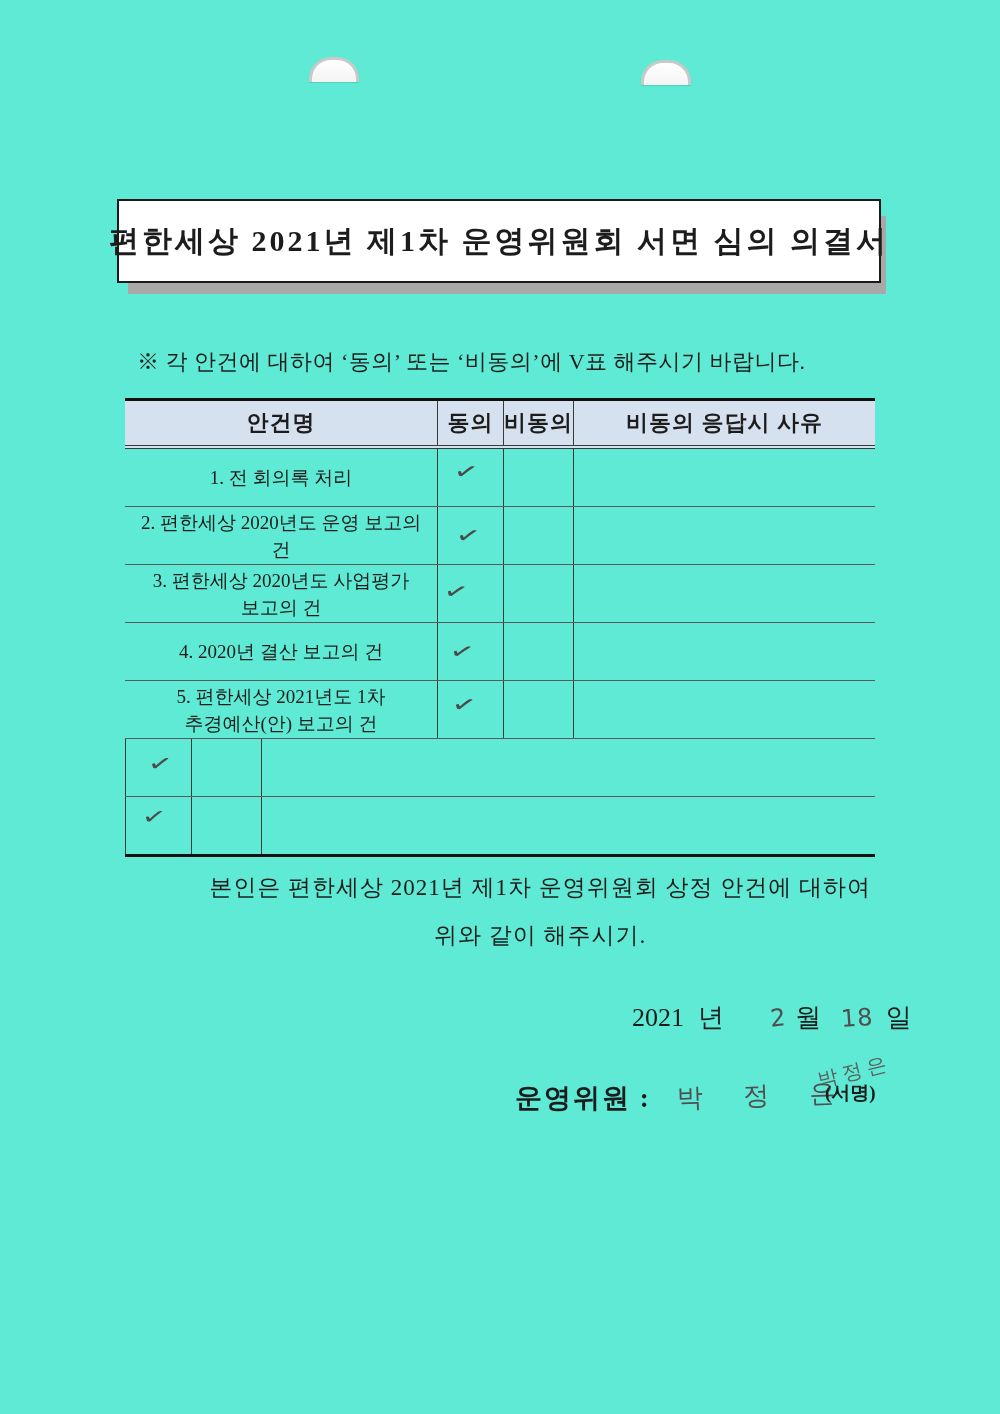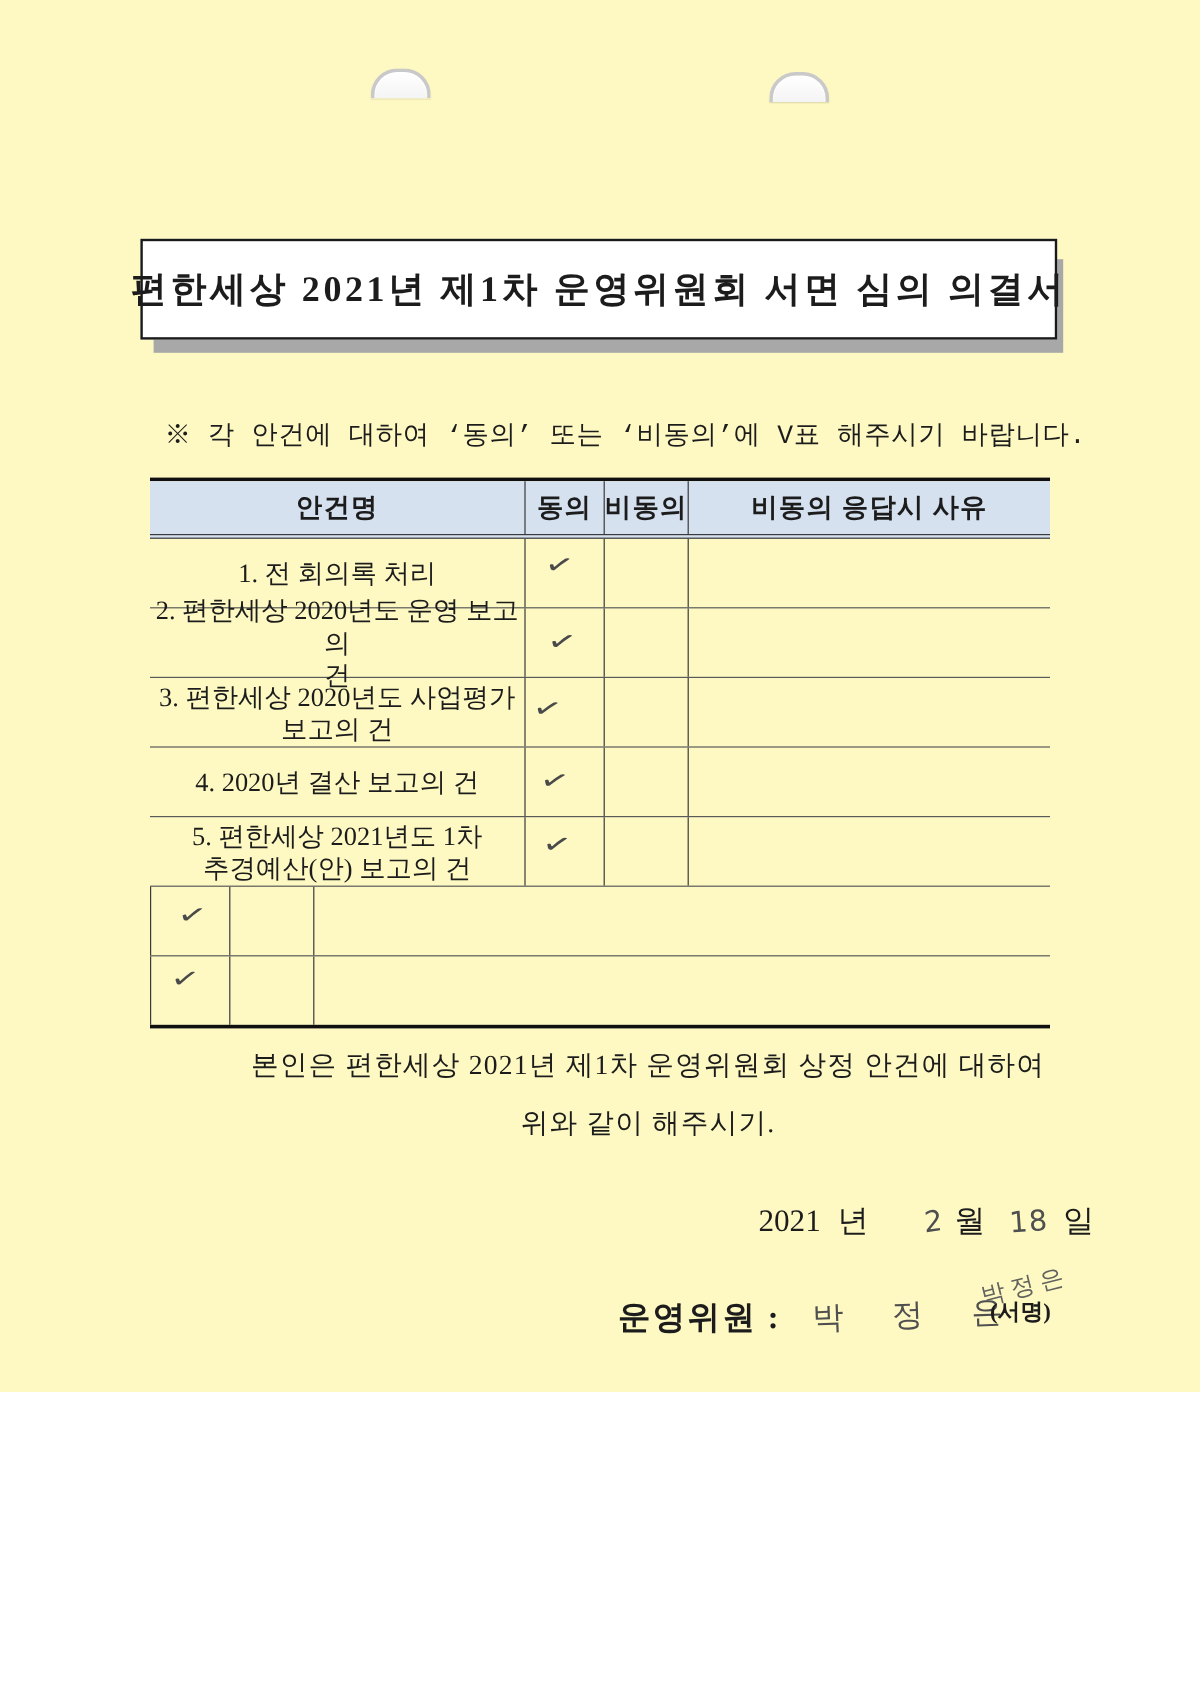--- a/index.html
+++ b/index.html
@@ -1,17 +1,17 @@
 <!DOCTYPE html>
 <html><head>
 <meta charset="utf-8">
 <style>
   html,body{margin:0;padding:0;background:#ffffff;}
   .page{
-    position:relative;width:1000px;height:1160px;background:#fef9c3;
+    position:relative;width:1000px;height:1414px;background:#5eead4;
     font-family:"Liberation Serif","DejaVu Serif",serif;color:#1c1c1c;overflow:hidden;
   }
   
   .punch{
     position:absolute;width:44px;height:22px;
     border:3px solid #c9c9c9;border-bottom:none;
     border-radius:22px 22px 0 0;
     box-shadow:inset 0 2px 2px rgba(255,255,255,.9), 0 1px 1px rgba(0,0,0,.12);
     background:linear-gradient(#ffffff,#f4f4f4);
   }
@@ -21,38 +21,38 @@
   
   .title-box{
     position:absolute;left:117px;top:199px;width:760px;height:80px;
     border:2px solid #1a1a1a;background:#ffffff;
     display:flex;align-items:center;justify-content:center;
     box-shadow:8px 14px 0 -3px #a8a8a8;
   }
   .title-text{font-size:30px;font-weight:bold;letter-spacing:3px;white-space:nowrap;}
 
   .instruction{
-    position:absolute;left:137px;top:347px;font-size:22px;letter-spacing:.5px;white-space:nowrap;font-family:Liberation Mono, monospace;
+    position:absolute;left:137px;top:347px;font-size:22px;letter-spacing:.5px;white-space:nowrap;
   }
 
   
   .vtable{
     position:absolute;left:125px;top:398px;width:750px;
     border-top:3px solid #101010;border-bottom:3px solid #101010;
   }
   .thead{display:flex;height:44px;background:#d6e1f0;border-bottom:4px double #3a3a3a;}
   .trow{display:flex;height:57px;border-bottom:1px solid #5a5a5a;}
   .trow:last-child{border-bottom:none;}
   .cell{display:flex;align-items:center;justify-content:center;text-align:center;box-sizing:border-box;}
   .c-item{width:312px;}
   .c-agree{width:66px;border-left:1px solid #3a3a3a;}
   .c-dis{width:70px;border-left:1px solid #3a3a3a;}
   .c-reason{flex:1;border-left:1px solid #3a3a3a;}
   .thead .cell{font-weight:bold;font-size:22px;letter-spacing:1px;}
-  .trow .c-item{font-size:22px;line-height:27px;white-space:pre-line;padding:0 4px;}
+  .trow .c-item{font-size:19px;line-height:27px;white-space:pre-line;padding:0 4px;}
   .check{
     font-size:22px;color:#4a4a4a;display:inline-block;
     transform:rotate(9deg) scaleX(1.35);
     font-family:"DejaVu Sans",sans-serif;
   }
   .trow:nth-child(2) .check{transform:translate(-4px,-6px) rotate(9deg) scaleX(1.35);}
   .trow:nth-child(3) .check{transform:translate(-2px,0) rotate(9deg) scaleX(1.35);}
   .trow:nth-child(4) .check{transform:translate(-14px,-2px) rotate(11deg) scaleX(1.35);}
   .trow:nth-child(5) .check{transform:translate(-8px,0) rotate(11deg) scaleX(1.35);}
   .trow:nth-child(6) .check{transform:translate(-6px,-5px) rotate(9deg) scaleX(1.35);}

